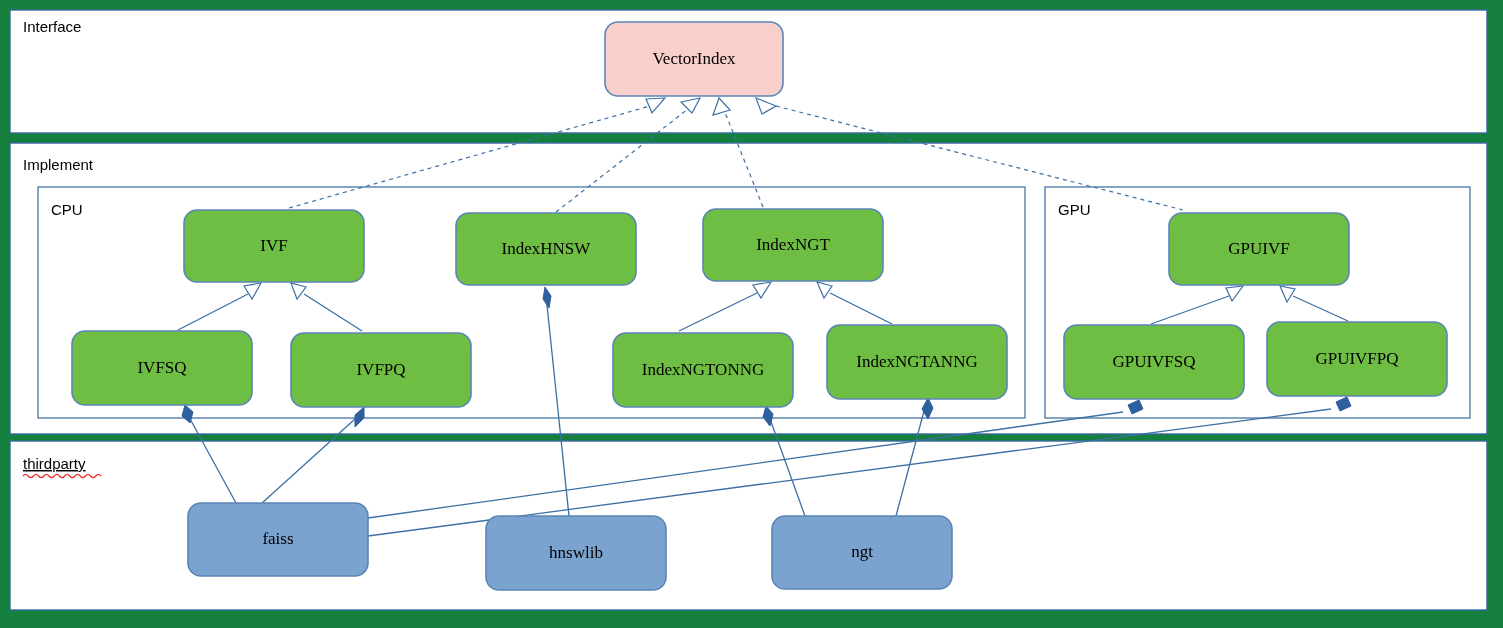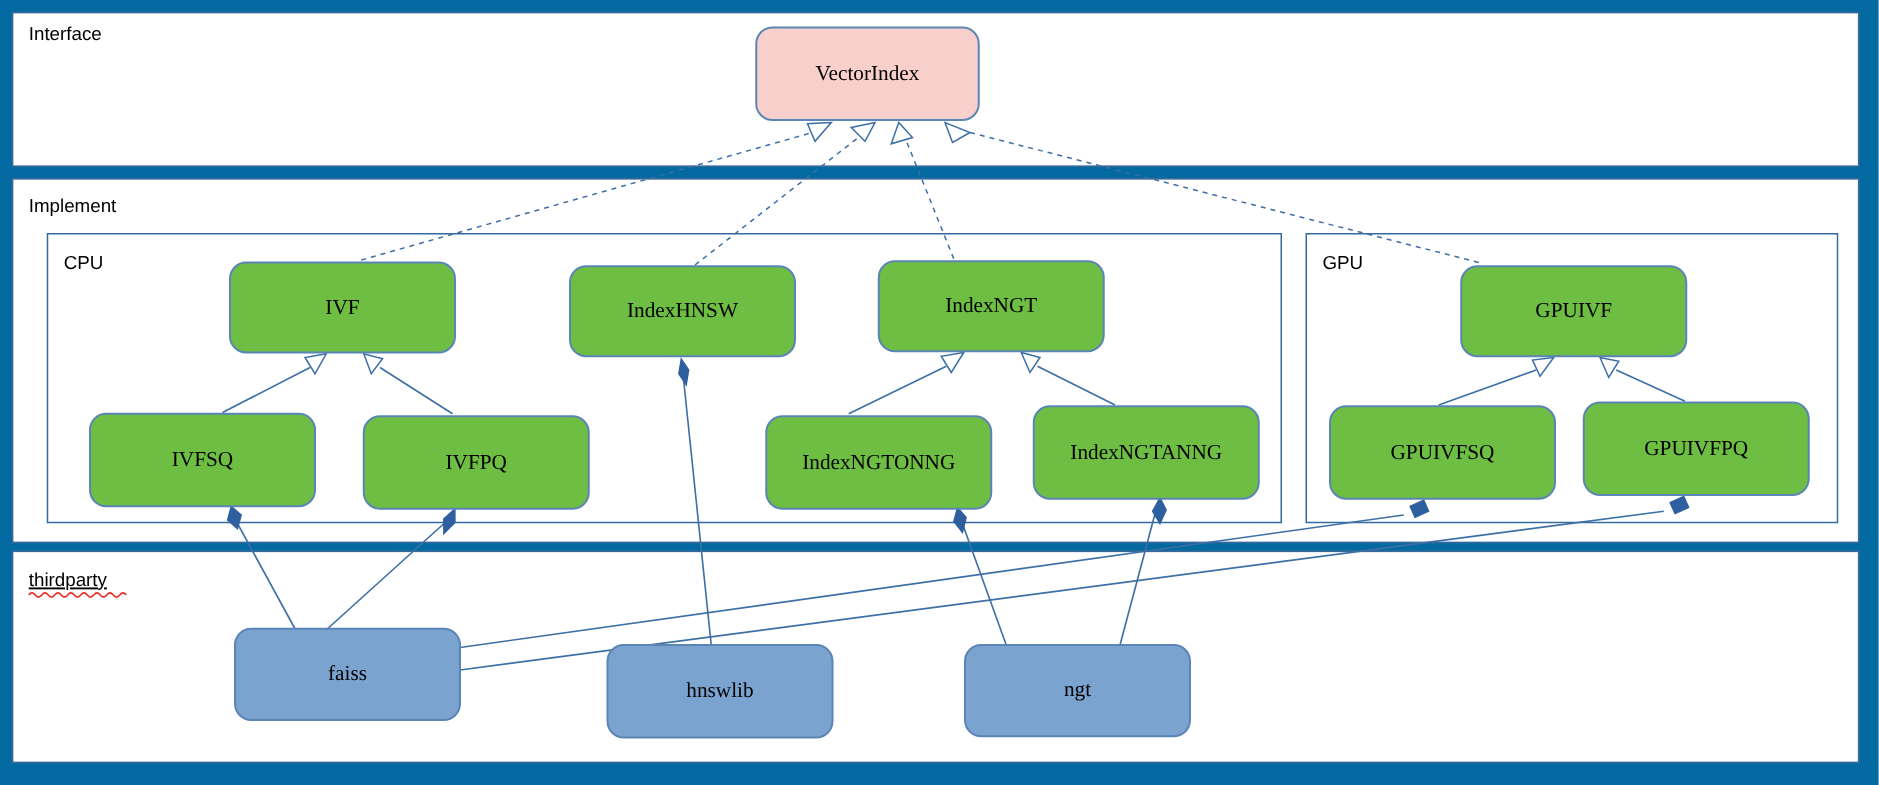--- a/index.html
+++ b/index.html
@@ -11,21 +11,21 @@
   body {
     font-family: "Liberation Sans", sans-serif;
     width: 1503px;
     height: 628px;
     overflow: hidden;
   }
   #diagram-root {
     position: relative;
     width: 1503px;
     height: 628px;
-    background: #0369a1;
+    background: #15803d;
   }
   svg#diagram-svg {
     display: block;
     width: 1503px;
     height: 628px;
   }
   .group-frame {
     fill: #ffffff;
     stroke: #36699c;
     stroke-width: 1.4;

